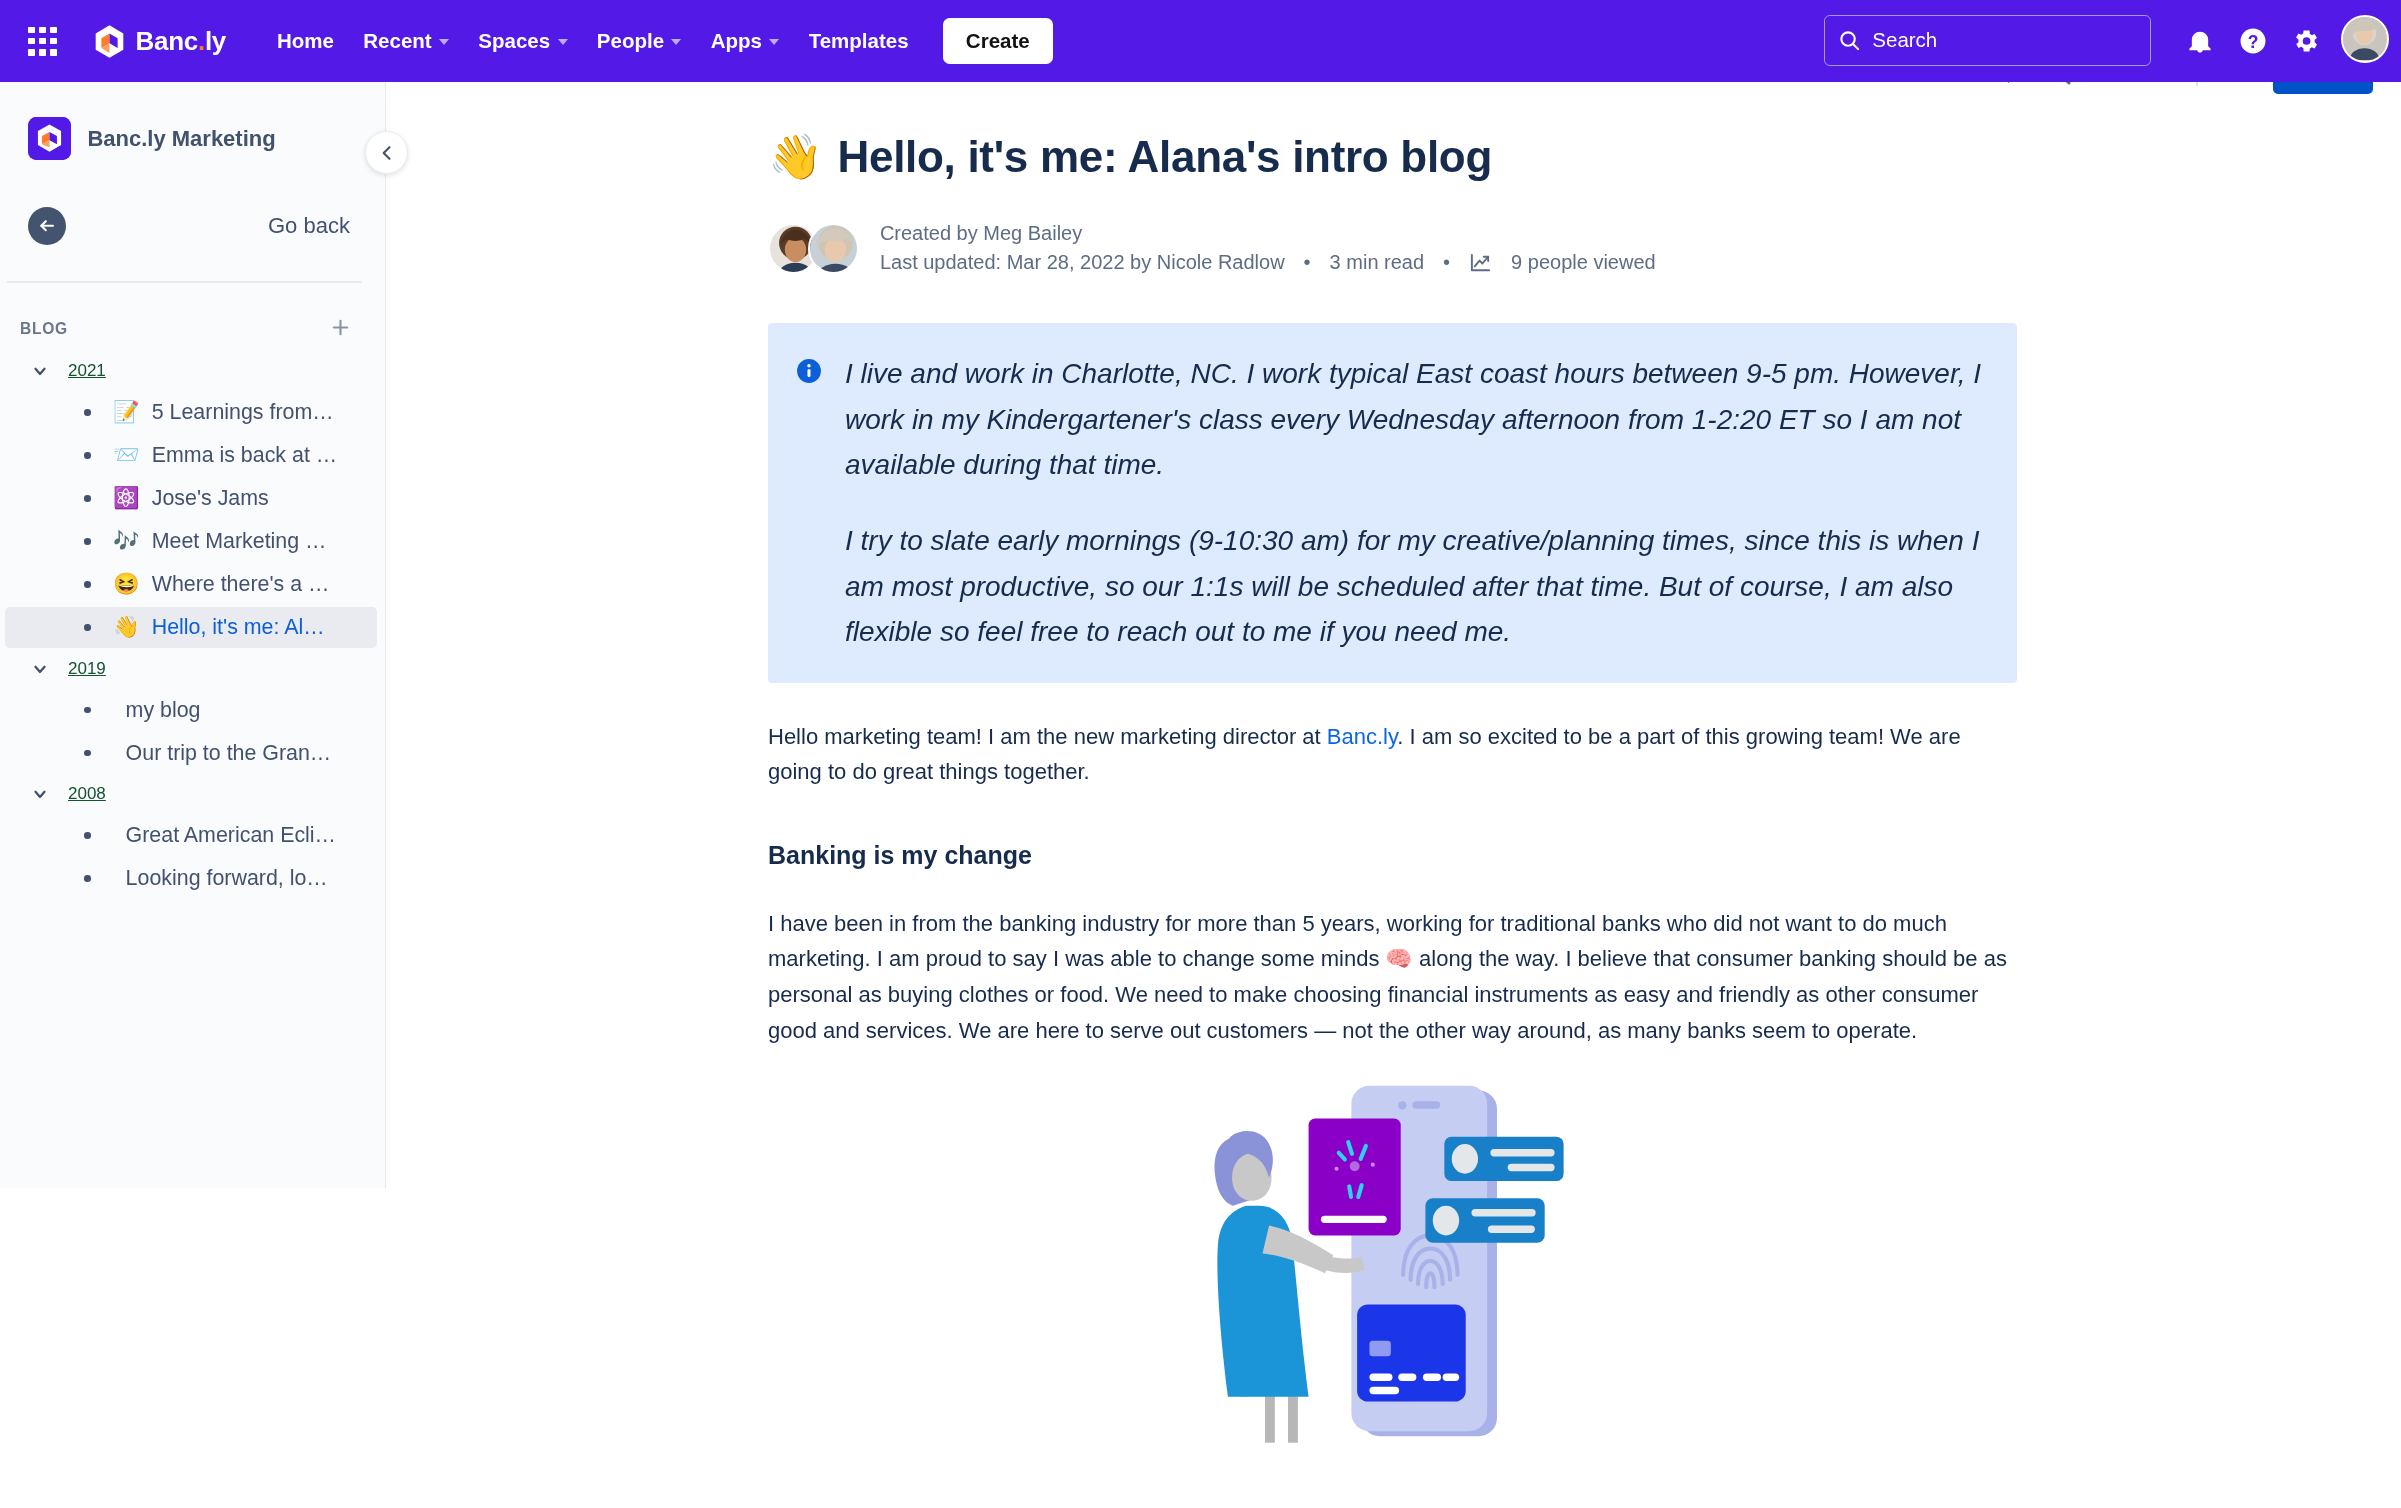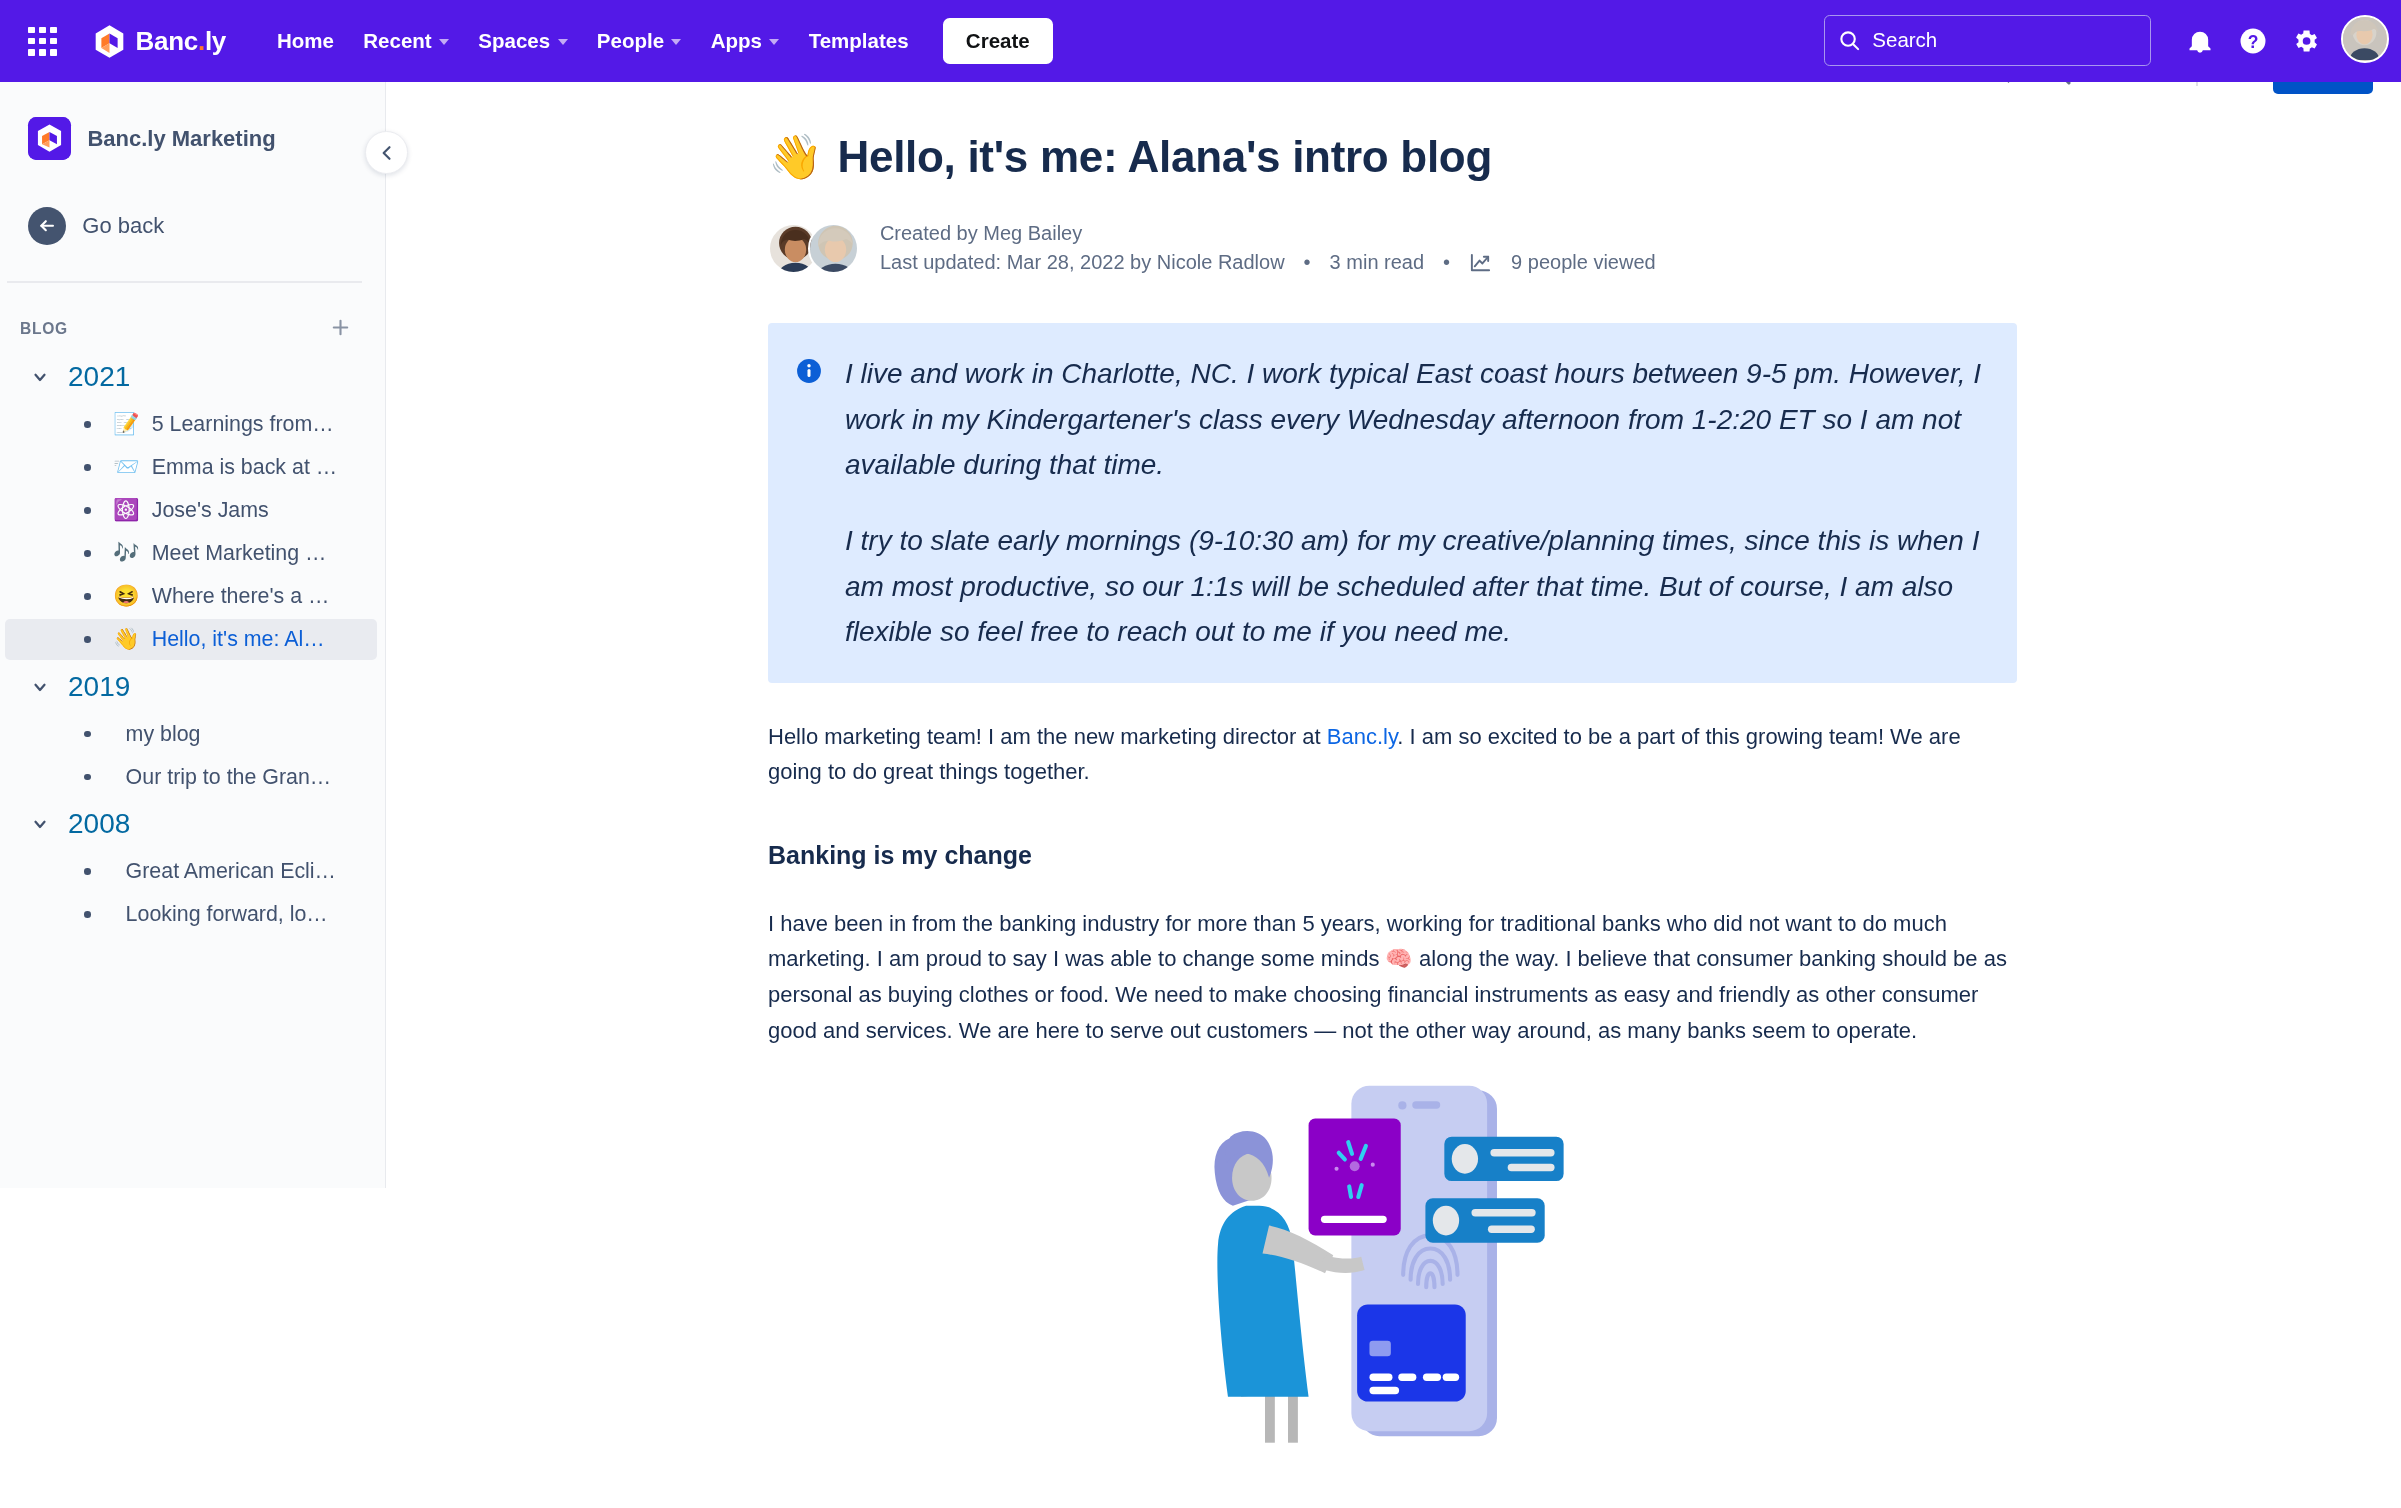--- a/index.html
+++ b/index.html
@@ -123,21 +123,21 @@
     position: absolute; top: 131px; left: 365px;
     width: 43px; height: 43px; border-radius: 50%;
     background: #fff; border: 1.6px solid #ebecf0;
     box-shadow: 0 1.6px 5px rgba(9,30,66,0.13);
     display: flex; align-items: center; justify-content: center;
     cursor: pointer; z-index: 40;
   }
   .goback {
     display: flex; align-items: center;
     margin: 39px 0 0 16.4px; padding: 8.2px 11.5px;
-    border-radius: 5px; cursor: pointer; width: 345px;
+    border-radius: 5px; cursor: pointer; width: 345px; justify-content: space-between;
   }
   .goback-ico {
     width: 38px; height: 38px; border-radius: 50%;
     background: #44546f; display: flex;
     align-items: center; justify-content: center; flex: none;
   }
   .goback-label {
     margin-left: 16.4px; font-size: 22px; color: #42526e;
   }
   .sb-divider {
@@ -162,21 +162,21 @@
   .tree-group {
     display: flex; align-items: center;
     padding: 7.4px 0 7.4px 25px; cursor: pointer; margin: 3.3px 8.2px 3.3px 5px;
     border-radius: 5px;
   }
   .chev {
     width: 20px; height: 20px; flex: none;
     display: flex; align-items: center; justify-content: center;
   }
   .tree-group-label {
-    margin-left: 18px; font-size: 28px; color: #0369a1;
+    margin-left: 18px; font-size: 17px; color: #14532d; text-decoration: underline;
   }
   .tree-item {
     display: flex; align-items: center;
     padding: 8.2px 0 8.2px 79px; cursor: pointer;
     margin: 1.6px 8.2px 1.6px 5px; border-radius: 5px;
     white-space: nowrap; overflow: hidden;
   }
   .tree-item.selected { background: #e9ebf0; }
   .bullet {
     width: 6.6px; height: 6.6px; border-radius: 50%;

